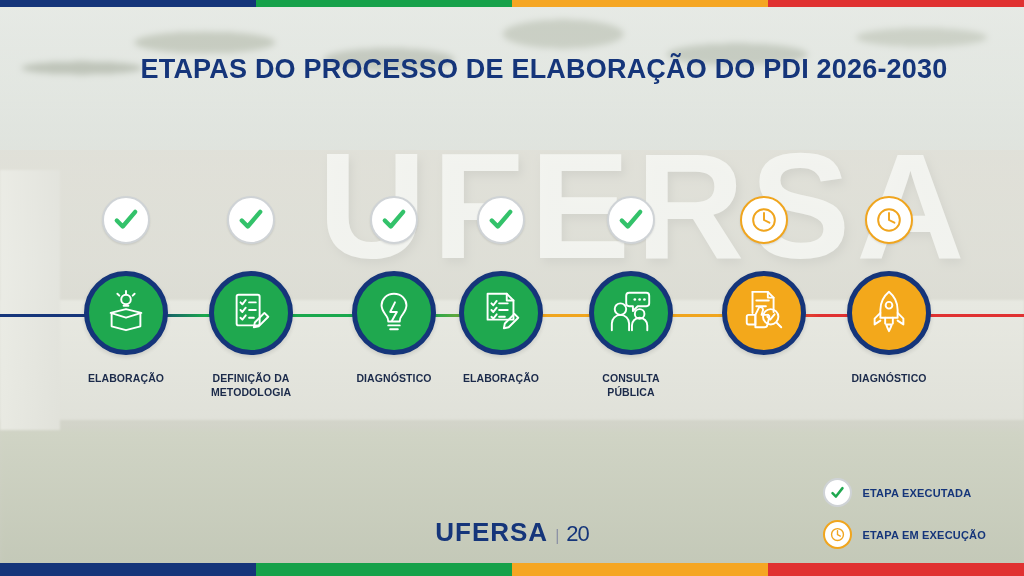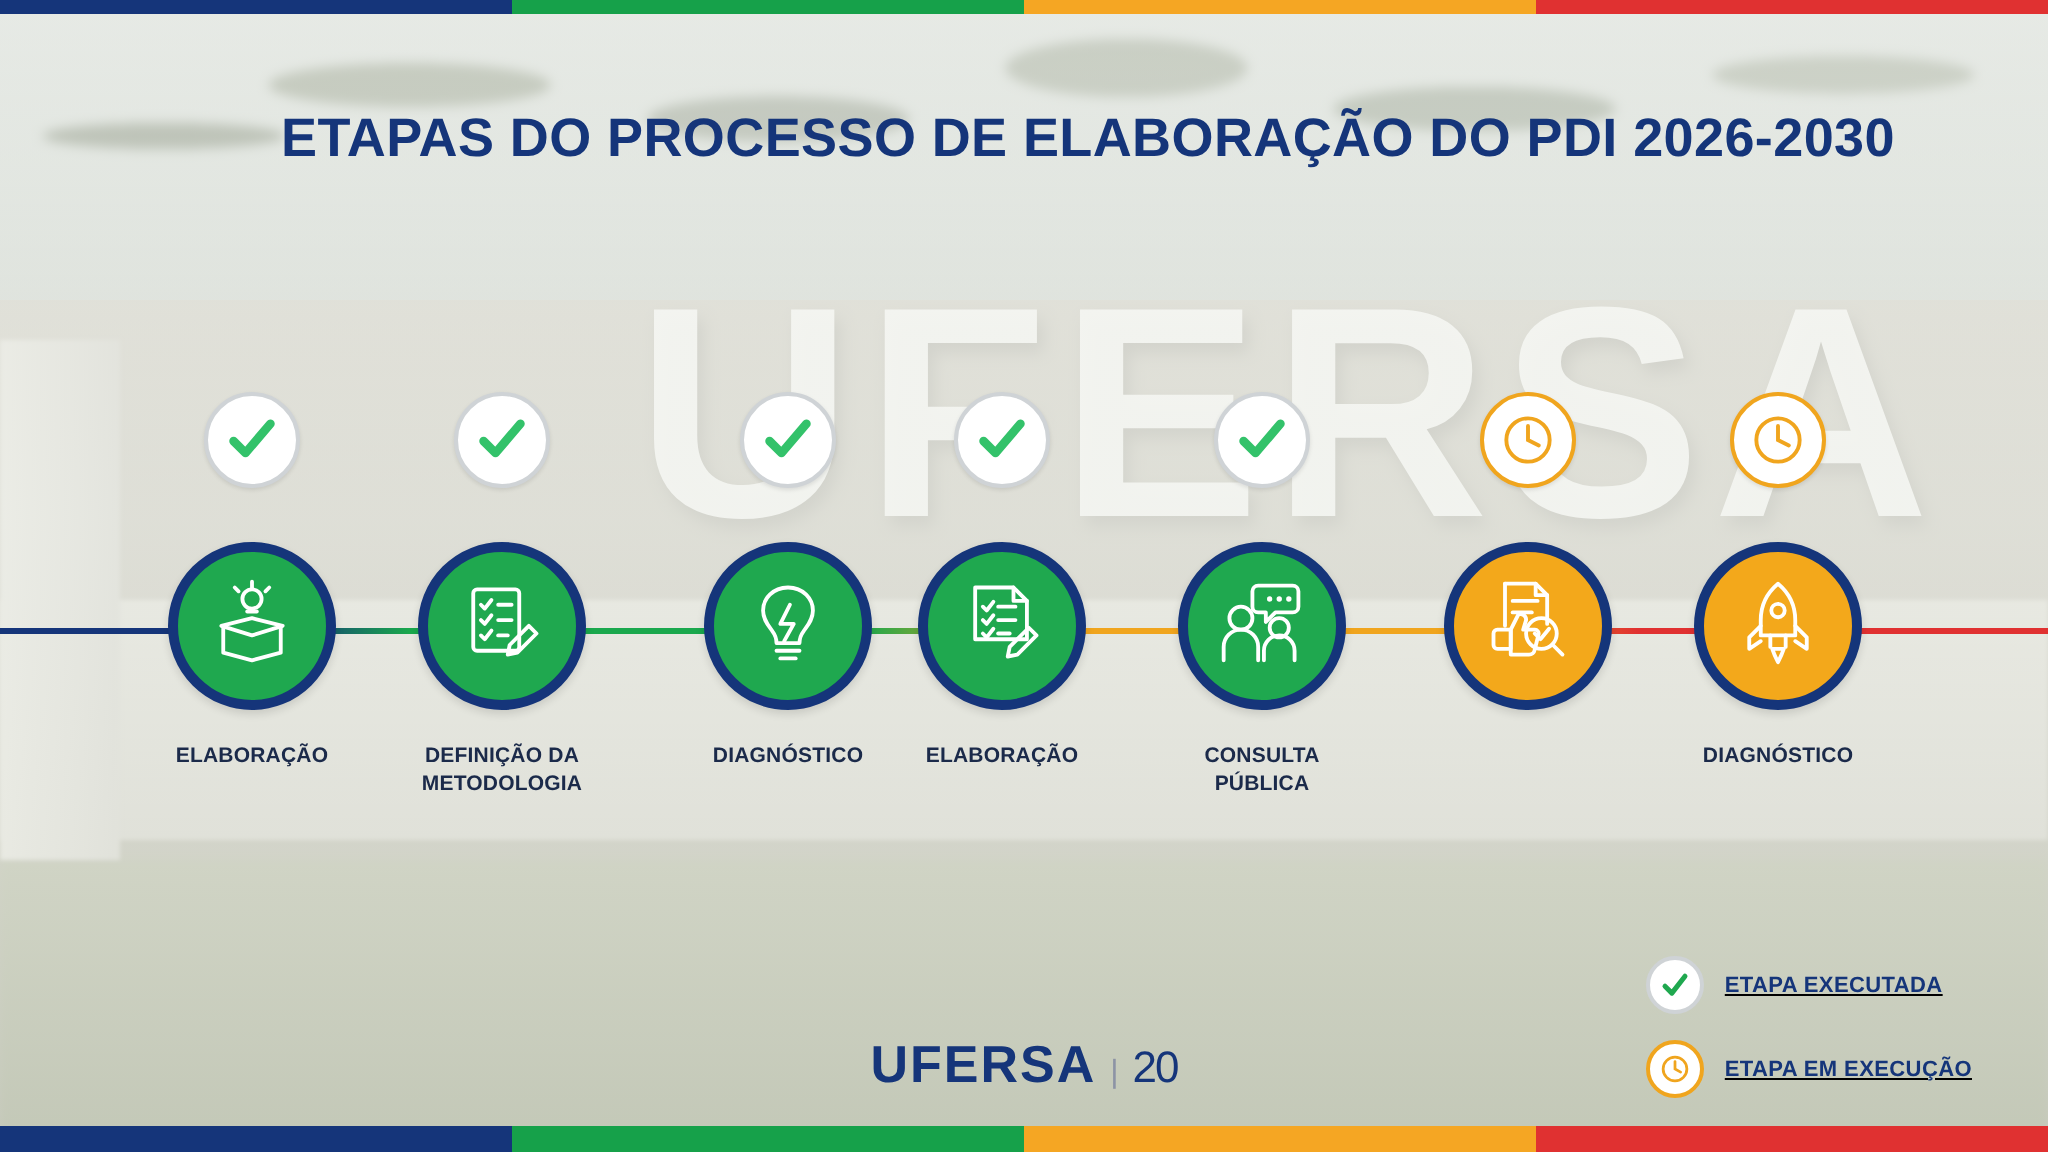--- a/index.html
+++ b/index.html
@@ -116,21 +116,21 @@
   .circle.green { background:#1fa84f; }
   .circle.amber { background:#f3a81b; }
 
   .steplabel {
     margin-top:17px;
     font-size:10.5px; font-weight:bold; color:#1b2a4a;
     line-height:1.32; letter-spacing:.1px;
   }
 
   
-  .legend { position:absolute; right:38px; top:478px; z-index:4;text-decoration:underline; }
+  .legend { position:absolute; right:38px; top:478px; z-index:4; }
   .legend-row { display:flex; align-items:center; margin-bottom:13px; }
   .legend-badge {
     width:25px; height:25px; border-radius:50%; background:#fff;
     display:flex; align-items:center; justify-content:center; margin-right:10px;
   }
   .legend-badge.done { border:2px solid #cfd3d6; }
   .legend-badge.running { border:2px solid #f0a51e; }
   .legend-text { font-size:11px; font-weight:bold; color:#15357a; letter-spacing:.2px; }
 
   

